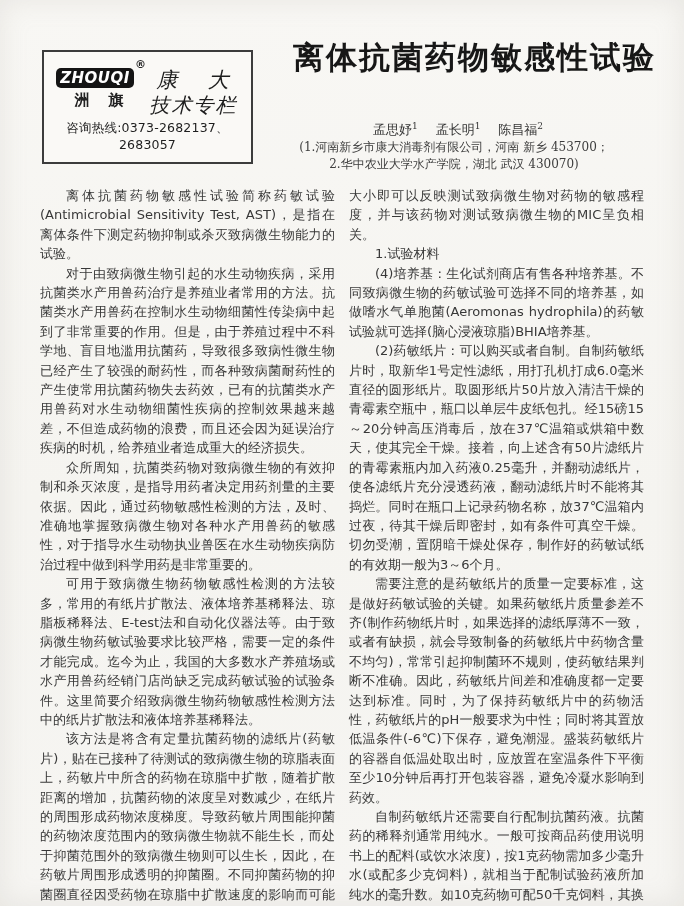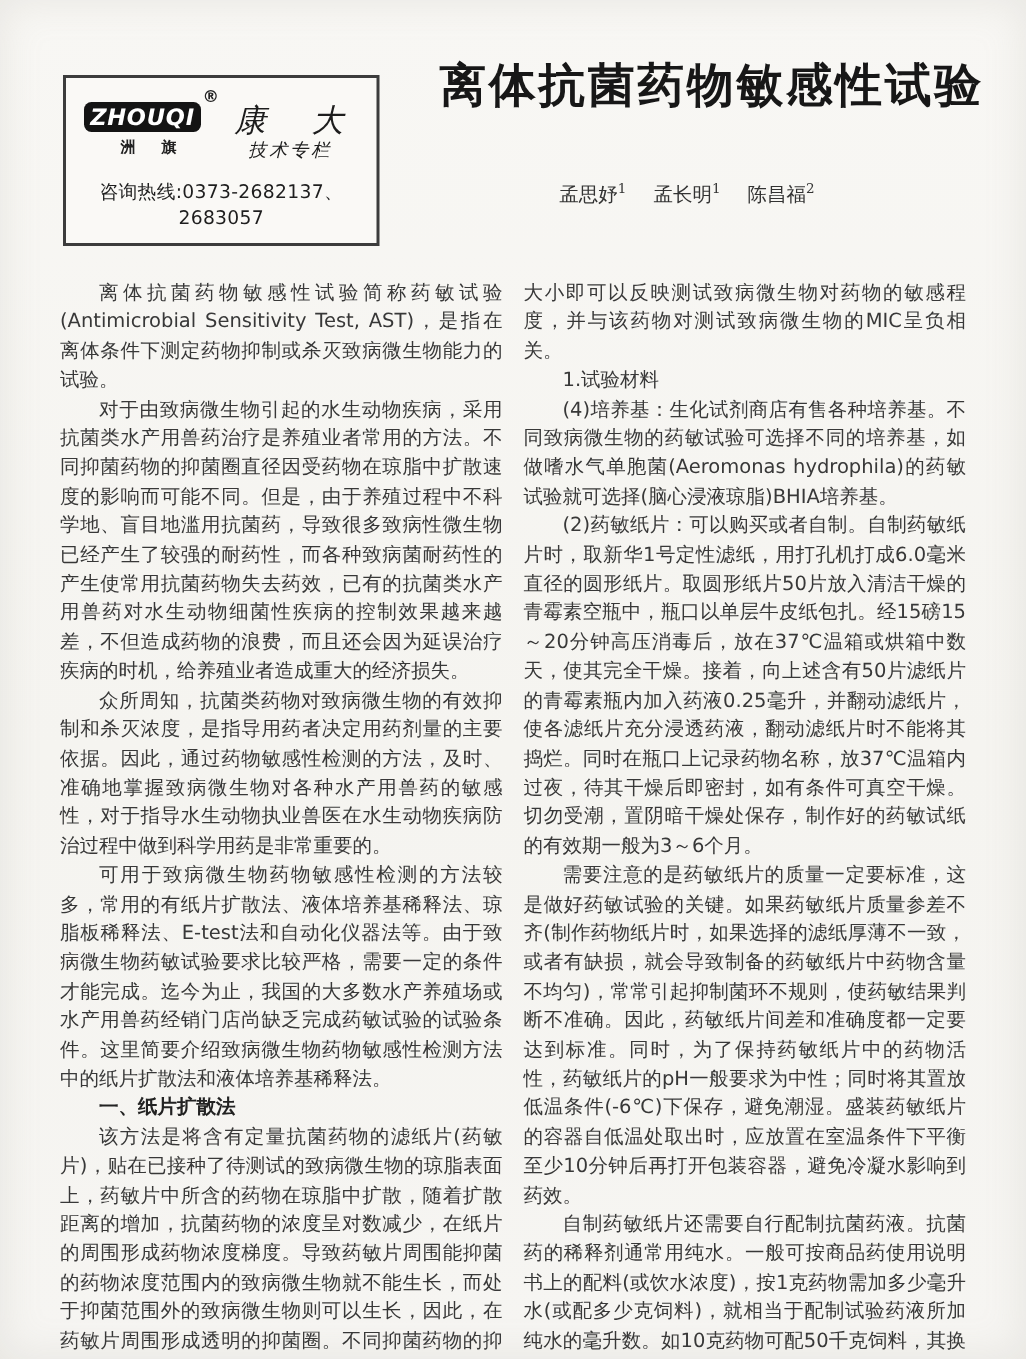--- a/index.html
+++ b/index.html
@@ -20,25 +20,25 @@
   .logo-row{display:flex;align-items:flex-start;padding:16px 6px 0 12px;}
   .logo-block{position:relative;width:86px;}
   .logo-rect{
     width:78px;height:20px;background:#141414;border-radius:5px;
     display:flex;align-items:center;justify-content:center;
     color:#fff;font-weight:bold;font-style:italic;
     font-size:15px;letter-spacing:.5px;
     font-family:"DejaVu Sans",sans-serif;
   }
   .reg-mark{position:absolute;right:-4px;top:-10px;font-size:11px;color:#222;font-weight:bold;}
-  .logo-caption{margin-top:3px;text-align:center;font-size:10px;font-weight:bold;letter-spacing:7px;color:#222;padding-left:7px;}
+  .logo-caption{margin-top:3px;text-align:center;font-size:15px;font-weight:bold;letter-spacing:7px;color:#222;padding-left:7px;}
   .column-name{flex:1;text-align:center;color:#1d1d1d;
     font-family:"DejaVu Serif",serif;font-style:italic;font-weight:normal;line-height:1.15;}
   .column-name .l1{font-size:21px;letter-spacing:12px;padding-left:10px;}
-  .column-name .l2{font-size:12px;letter-spacing:2px;margin-top:2px;}
+  .column-name .l2{font-size:20px;letter-spacing:2px;margin-top:2px;}
   .hotline{position:absolute;left:0;right:0;bottom:10px;text-align:center;
     font-weight:normal;font-size:12.5px;color:#1e1e1e;letter-spacing:.2px;}
   
   .title-block{position:absolute;left:260px;top:36px;width:396px;text-align:center;color:#171717;}
   .title-line{font-size:31px;font-weight:700;letter-spacing:2px;line-height:43px;white-space:nowrap;text-align:right;}
   .authors{position:absolute;left:260px;top:121px;width:396px;text-align:center;
     font-size:13px;color:#333;font-family:"DejaVu Serif",serif;}
   .authors .author{margin:0 9px;}
   .authors sup{font-size:9px;}
   .affiliations{position:absolute;left:252px;top:139px;width:404px;text-align:center;
@@ -69,28 +69,31 @@
     </div>
     <div class="hotline">咨询热线:0373-2682137、2683057</div>
   </div>
 
   <div class="title-block">
     <div class="title-line">离体抗菌药物敏感性试验</div>
   </div>
 
   <div class="authors"><span class="author"><span>孟思妤</span><sup>1</sup></span><span class="author"><span>孟长明</span><sup>1</sup></span><span class="author"><span>陈昌福</span><sup>2</sup></span></div>
 
+  <div class="affiliations">
+      <div>(1.河南新乡市康大消毒剂有限公司，河南 新乡 453700；</div>
+      <div>2.华中农业大学水产学院，湖北 武汉 430070)</div>
+    </div>
 
   <div class="body-area">
     <div class="col">
         <p class="para">离体抗菌药物敏感性试验简称药敏试验(Antimicrobial Sensitivity Test, AST)，是指在离体条件下测定药物抑制或杀灭致病微生物能力的试验。</p>
-        <p class="para">对于由致病微生物引起的水生动物疾病，采用抗菌类水产用兽药治疗是养殖业者常用的方法。不同抑菌药物的抑菌圈直径因受药物在琼脂中扩散速度的影响而可能不同。但是，由于养殖过程中不科学地、盲目地滥用抗菌药，导致很多致病性微生物已经产生了较强的耐药性，而各种致病菌耐药性的产生使常用抗菌药物失去药效，已有的抗菌类水产用兽药对水生动物细菌性疾病的控制效果越来越差，不但造成药物的浪费，而且还会因为延误治疗疾病的时机，给养殖业者造成重大的经济损失。</p>
+        <p class="para">对于由致病微生物引起的水生动物疾病，采用抗菌类水产用兽药治疗是养殖业者常用的方法。抗菌类水产用兽药在控制水生动物细菌性传染病中起到了非常重要的作用。但是，由于养殖过程中不科学地、盲目地滥用抗菌药，导致很多致病性微生物已经产生了较强的耐药性，而各种致病菌耐药性的产生使常用抗菌药物失去药效，已有的抗菌类水产用兽药对水生动物细菌性疾病的控制效果越来越差，不但造成药物的浪费，而且还会因为延误治疗疾病的时机，给养殖业者造成重大的经济损失。</p>
         <p class="para">众所周知，抗菌类药物对致病微生物的有效抑制和杀灭浓度，是指导用药者决定用药剂量的主要依据。因此，通过药物敏感性检测的方法，及时、准确地掌握致病微生物对各种水产用兽药的敏感性，对于指导水生动物执业兽医在水生动物疾病防治过程中做到科学用药是非常重要的。</p>
         <p class="para">可用于致病微生物药物敏感性检测的方法较多，常用的有纸片扩散法、液体培养基稀释法、琼脂板稀释法、E-test法和自动化仪器法等。由于致病微生物药敏试验要求比较严格，需要一定的条件才能完成。迄今为止，我国的大多数水产养殖场或水产用兽药经销门店尚缺乏完成药敏试验的试验条件。这里简要介绍致病微生物药物敏感性检测方法中的纸片扩散法和液体培养基稀释法。</p>
-        <p class="para heading">一、纸片扩散法</p>
         <p class="para">该方法是将含有定量抗菌药物的滤纸片(药敏片)，贴在已接种了待测试的致病微生物的琼脂表面上，药敏片中所含的药物在琼脂中扩散，随着扩散距离的增加，抗菌药物的浓度呈对数减少，在纸片的周围形成药物浓度梯度。导致药敏片周围能抑菌的药物浓度范围内的致病微生物就不能生长，而处于抑菌范围外的致病微生物则可以生长，因此，在药敏片周围形成透明的抑菌圈。不同抑菌药物的抑菌圈直径因受药物在琼脂中扩散速度的影响而可能不同，抑菌圈的</p>
       </div>
     <div class="col">
       <div>
           <p class="para noindent">大小即可以反映测试致病微生物对药物的敏感程度，并与该药物对测试致病微生物的MIC呈负相关。</p>
           <p class="para">1.试验材料</p>
           <p class="para">(4)培养基：生化试剂商店有售各种培养基。不同致病微生物的药敏试验可选择不同的培养基，如做嗜水气单胞菌(Aeromonas hydrophila)的药敏试验就可选择(脑心浸液琼脂)BHIA培养基。</p>
           <p class="para">(2)药敏纸片：可以购买或者自制。自制药敏纸片时，取新华1号定性滤纸，用打孔机打成6.0毫米直径的圆形纸片。取圆形纸片50片放入清洁干燥的青霉素空瓶中，瓶口以单层牛皮纸包扎。经15磅15～20分钟高压消毒后，放在37℃温箱或烘箱中数天，使其完全干燥。接着，向上述含有50片滤纸片的青霉素瓶内加入药液0.25毫升，并翻动滤纸片，使各滤纸片充分浸透药液，翻动滤纸片时不能将其捣烂。同时在瓶口上记录药物名称，放37℃温箱内过夜，待其干燥后即密封，如有条件可真空干燥。切勿受潮，置阴暗干燥处保存，制作好的药敏试纸的有效期一般为3～6个月。</p>
           <p class="para">需要注意的是药敏纸片的质量一定要标准，这是做好药敏试验的关键。如果药敏纸片质量参差不齐(制作药物纸片时，如果选择的滤纸厚薄不一致，或者有缺损，就会导致制备的药敏纸片中药物含量不均匀)，常常引起抑制菌环不规则，使药敏结果判断不准确。因此，药敏纸片间差和准确度都一定要达到标准。同时，为了保持药敏纸片中的药物活性，药敏纸片的pH一般要求为中性；同时将其置放低温条件(-6℃)下保存，避免潮湿。盛装药敏纸片的容器自低温处取出时，应放置在室温条件下平衡至少10分钟后再打开包装容器，避免冷凝水影响到药效。</p>
           <p class="para">自制药敏纸片还需要自行配制抗菌药液。抗菌药的稀释剂通常用纯水。一般可按商品药使用说明书上的配料(或饮水浓度)，按1克药物需加多少毫升水(或配多少克饲料)，就相当于配制试验药液所加纯水的毫升数。如10克药物可配50千克饲料，其换算方法为1克本品加5000毫升纯水。此溶液液即为用于做药敏试验的药液。</p>

